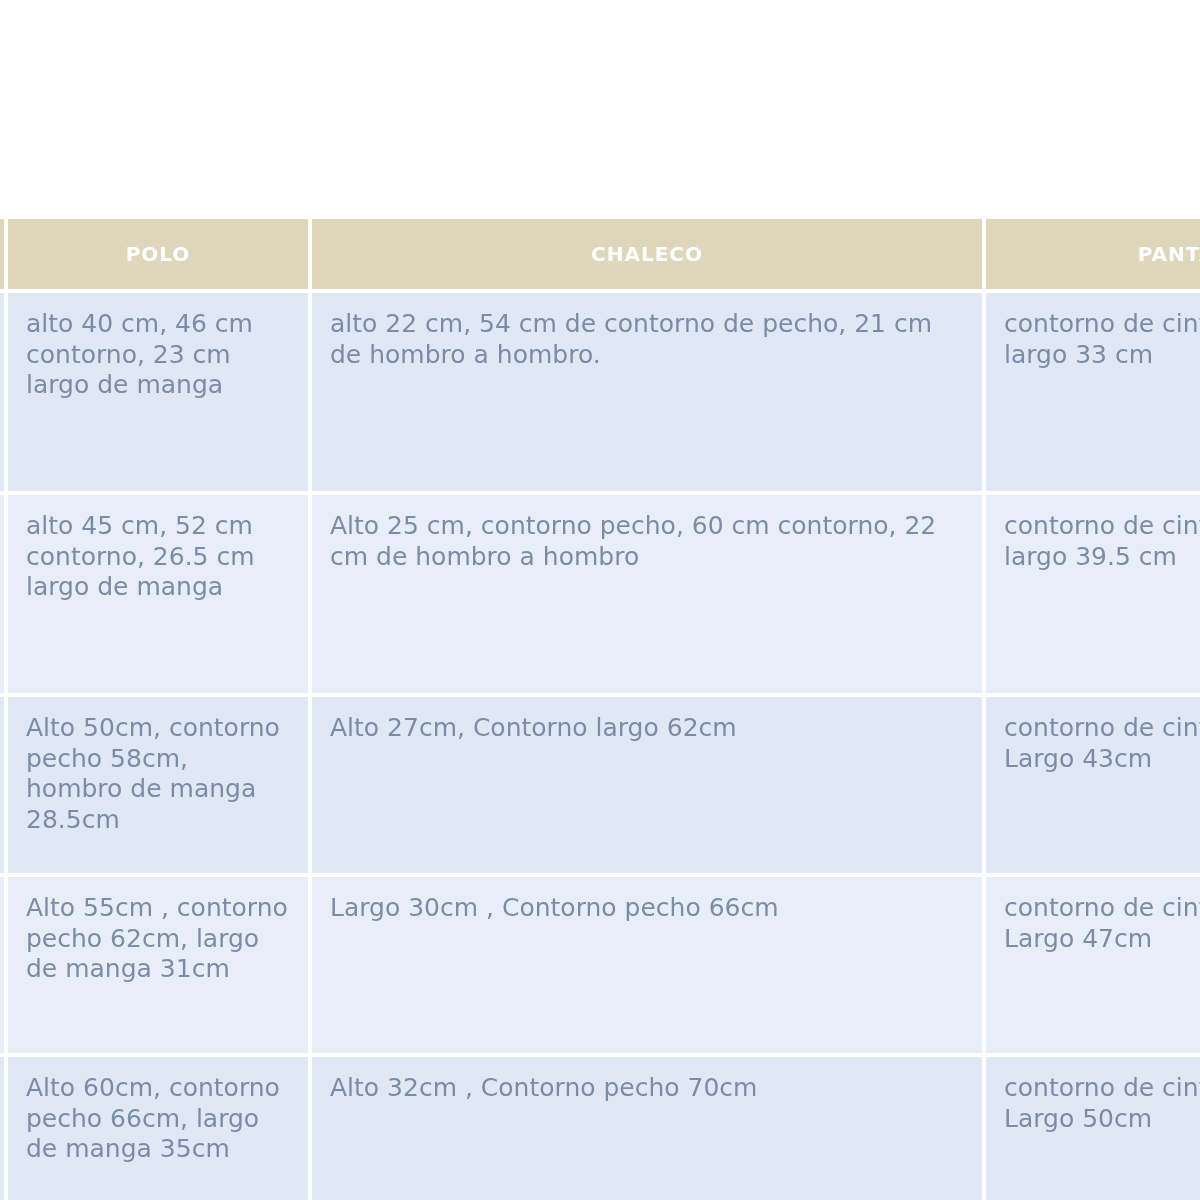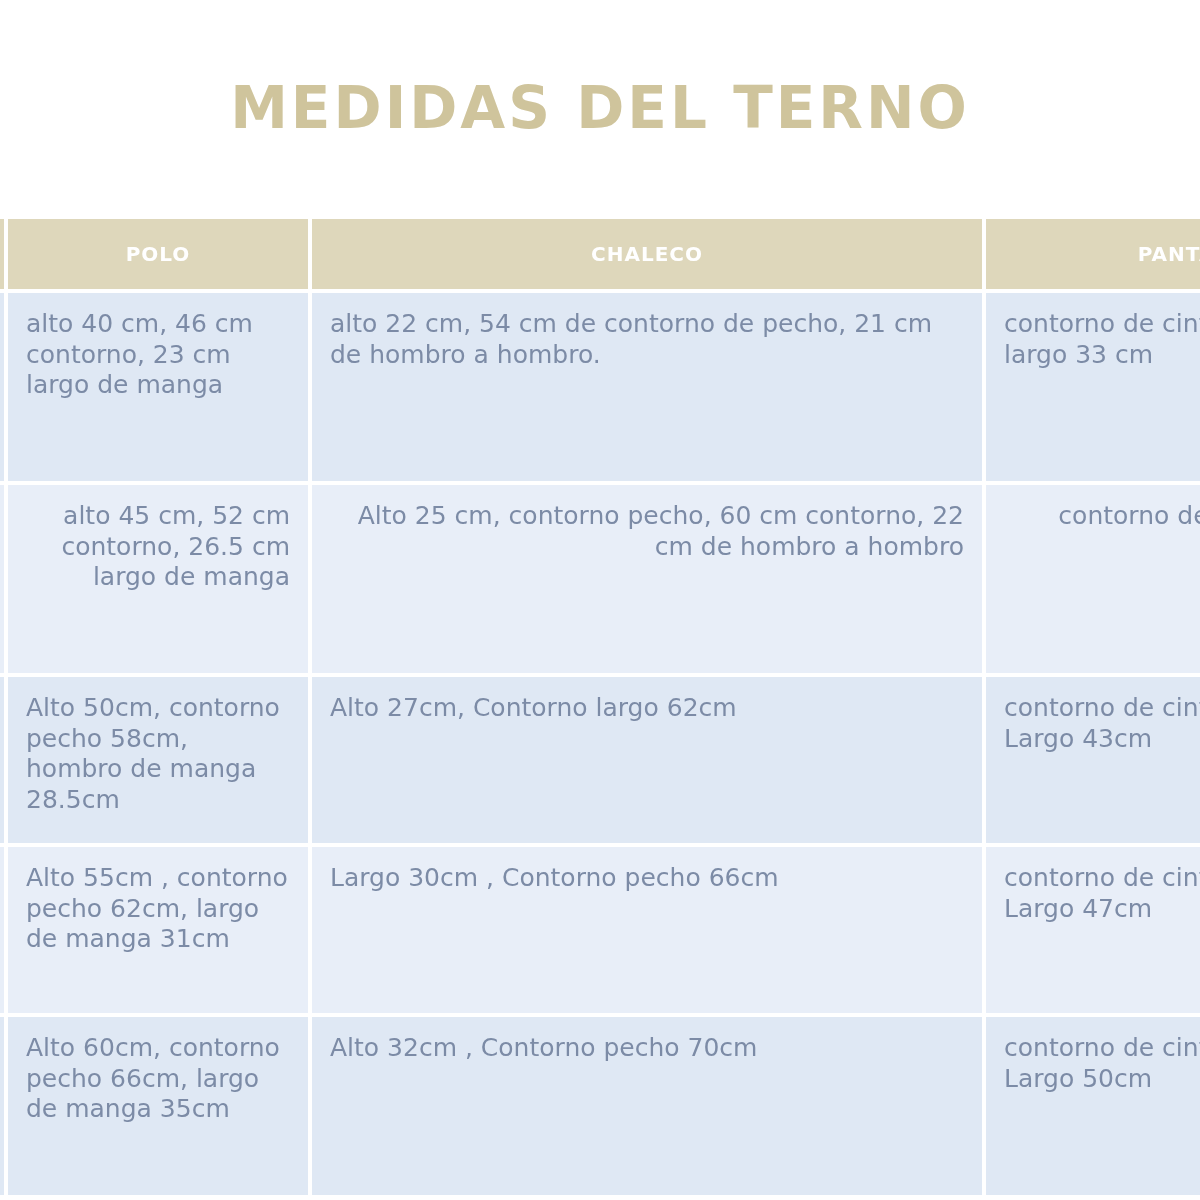--- a/index.html
+++ b/index.html
@@ -56,53 +56,52 @@
     text-align: center;
     height: 68px;
     vertical-align: middle;
     font-family: "DejaVu Sans", sans-serif;
   }
 
   tbody td {
     font-size: 25px;
     color: #7c8ba6;
     vertical-align: top;
-    padding: 16px 18px 0 18px;
+    padding: 16px 18px 10px 18px;
     line-height: 1.22;
     font-family: "DejaVu Sans", sans-serif;
   }
 
   tbody tr.band-a td { background: #dfe8f4; }
   tbody tr.band-b td { background: #e8eef8; }
 
   col.c-size    { width: 160px; }
   col.c-polo    { width: 300px; }
   col.c-chaleco { width: 670px; }
   col.c-pant    { width: 430px; }
 
   tbody tr.r0 td { height: 172px; }
-  tbody tr.r1 td { height: 172px; text-align: right; }
+  tbody tr.r1 td { height: 172px; }
   tbody tr.r2 td { height: 150px; }
   tbody tr.r3 td { height: 150px; }
   tbody tr.r4 td { height: 162px; }
 
   .size-cell {
     font-size: 27px;
     font-weight: bold;
     color: #7c8ba6;
     text-align: center;
     vertical-align: middle;
   }
 </style>
 </head>
 <body>
 
 <div class="page">
 
-  <div class="title">MEDIDAS DEL TERNO</div>
 
   <div class="table-wrap">
     <table>
       <colgroup>
         <col class="c-size">
         <col class="c-polo">
         <col class="c-chaleco">
         <col class="c-pant">
       </colgroup>
       <thead>

